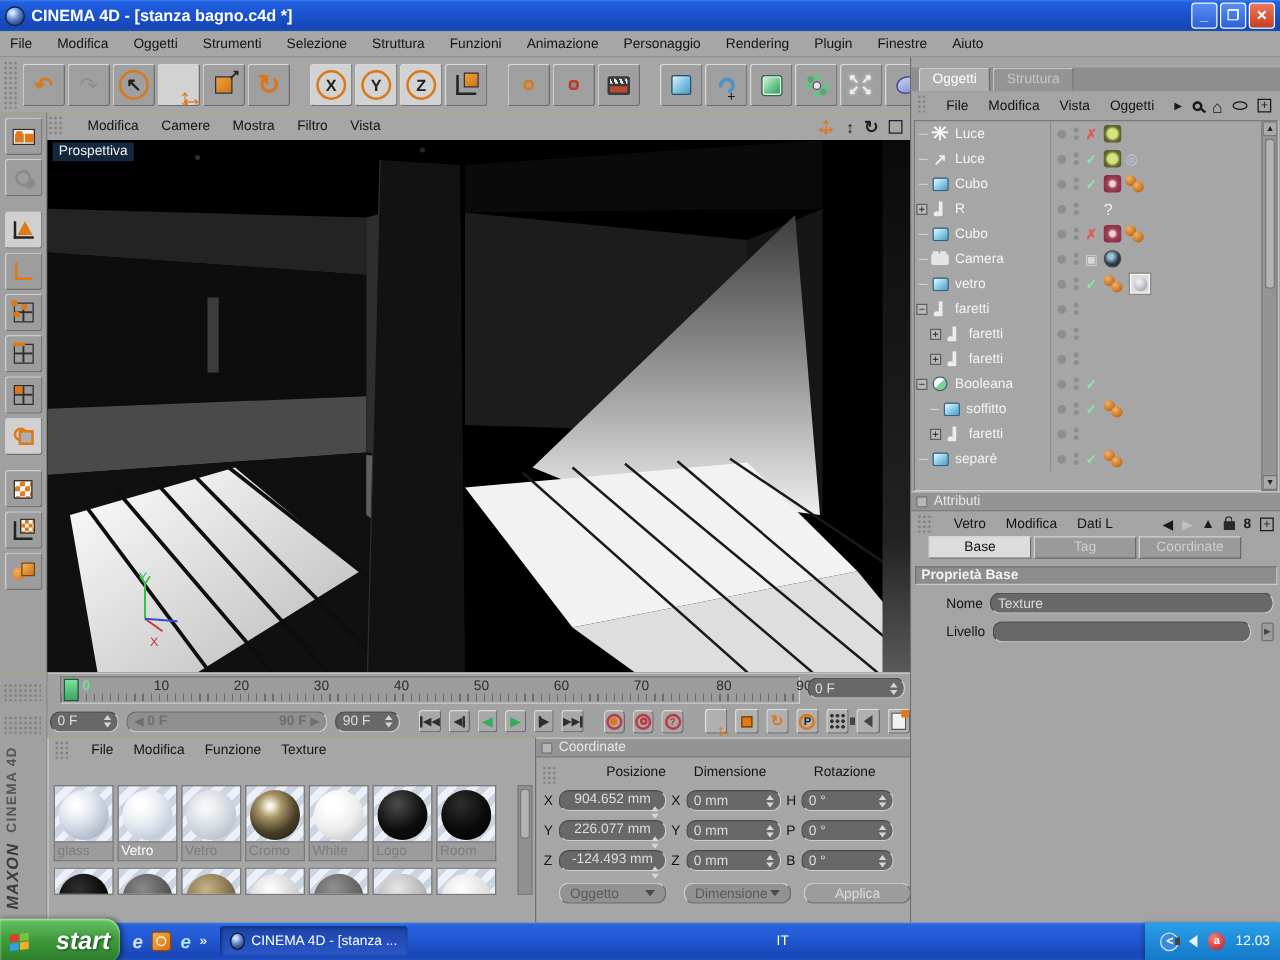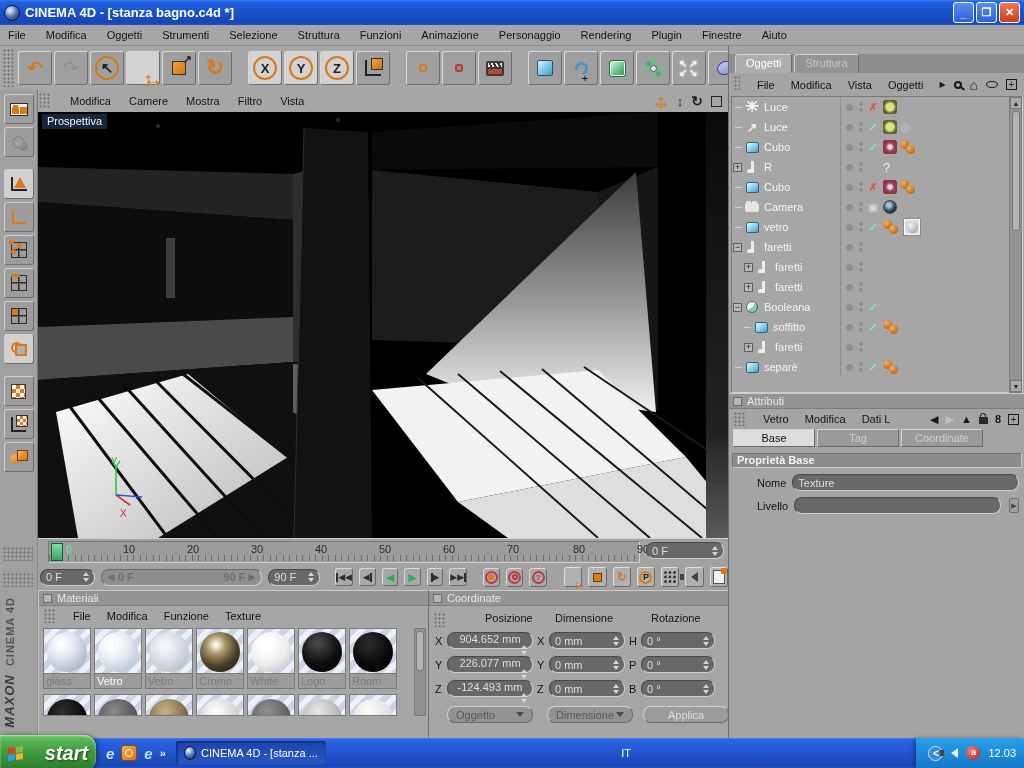--- a/index.html
+++ b/index.html
@@ -221,21 +221,21 @@
 
   
   #attr { position:absolute; left:0; top:347px; width:296px; height:345px; background:#a4a4a4; }
   #attr-menu { padding-left:4px; }
   #attr-menu .icons { margin-left:auto; display:flex; align-items:center; gap:7px; padding-right:6px; color:#1a1a1a; }
   .dim { color:#c0c0c0; }
   .ic-lock { width:9px; height:7px; background:#2a2a2a; position:relative; margin-top:3px; }
   .ic-lock::before { content:""; position:absolute; top:-4px; left:1.5px; width:4px; height:4px; border:1.5px solid #2a2a2a; border-bottom:none; border-radius:3px 3px 0 0; }
   #attr-obj { display:flex; align-items:center; gap:6px; padding:4px 0 3px 4px; color:#141414; }
   .attr-ball { width:17px; height:17px; border-radius:50%; background:radial-gradient(circle at 35% 30%,#fafafa,#b0b6be 75%); border:1px solid #777; }
-  #attr-tabs { display:flex; padding-left:4px; gap:2px; height:18px; }
+  #attr-tabs { display:flex; padding-left:14px; gap:2px; height:18px; }
   .atab { width:82px; text-align:center; padding-top:2px; border:1px solid; border-color:#d4d4d4 #6a6a6a #6a6a6a #d4d4d4; }
   .atab.on { background:#dcdcdc; color:#111; }
   .atab.off { background:#9a9a9a; color:#cecece; }
   .asection { margin:6px 3px 0; height:15px; background:#8c8c8c; border:1px solid; border-color:#747474 #c8c8c8 #c8c8c8 #747474;
     color:#f2f2f2; font-weight:bold; padding-left:4px; }
   .arow { display:flex; align-items:center; gap:6px; margin:6px 6px 0 28px; color:#141414; }
   .arow .fld { flex:1; }
   .lvl-btn { margin-left:2px; width:10px; height:15px; background:#9c9c9c; border:1px solid #6f6f6f; border-radius:2px; color:#444; font-size:7px; text-align:center; line-height:14px; }
 
   
@@ -576,24 +576,20 @@
   <div id="maxon">
     <span class="h-dots" style="position:absolute;left:2px;top:6px;height:14px;width:30px;"></span>
     <span class="h-dots" style="position:absolute;left:2px;top:32px;height:14px;width:30px;"></span>
     <span class="vtext">
       <span class="b1">MAXON</span>&nbsp;
       <span class="b2">CINEMA 4D</span>
     </span>
   </div>
 
   <div id="materials" class="abs">
-    <div class="ptitle">
-      <span class="pbox"></span>
-      <span>Materiali</span>
-    </div>
     <div class="pmenu" style="padding-left:4px;">
       <span class="h-dots" style="height:14px;"></span>
       <span>File</span>
       <span>Modifica</span>
       <span>Funzione</span>
       <span>Texture</span>
     </div>
     <div id="mat-grid">
       <div class="mthumb">
         <div class="msphere" style="--ball:radial-gradient(circle at 35% 30%,#ffffff 5%,#e2e8f0 35%,#b6c0ce 70%,#98a4b6);"></div>

